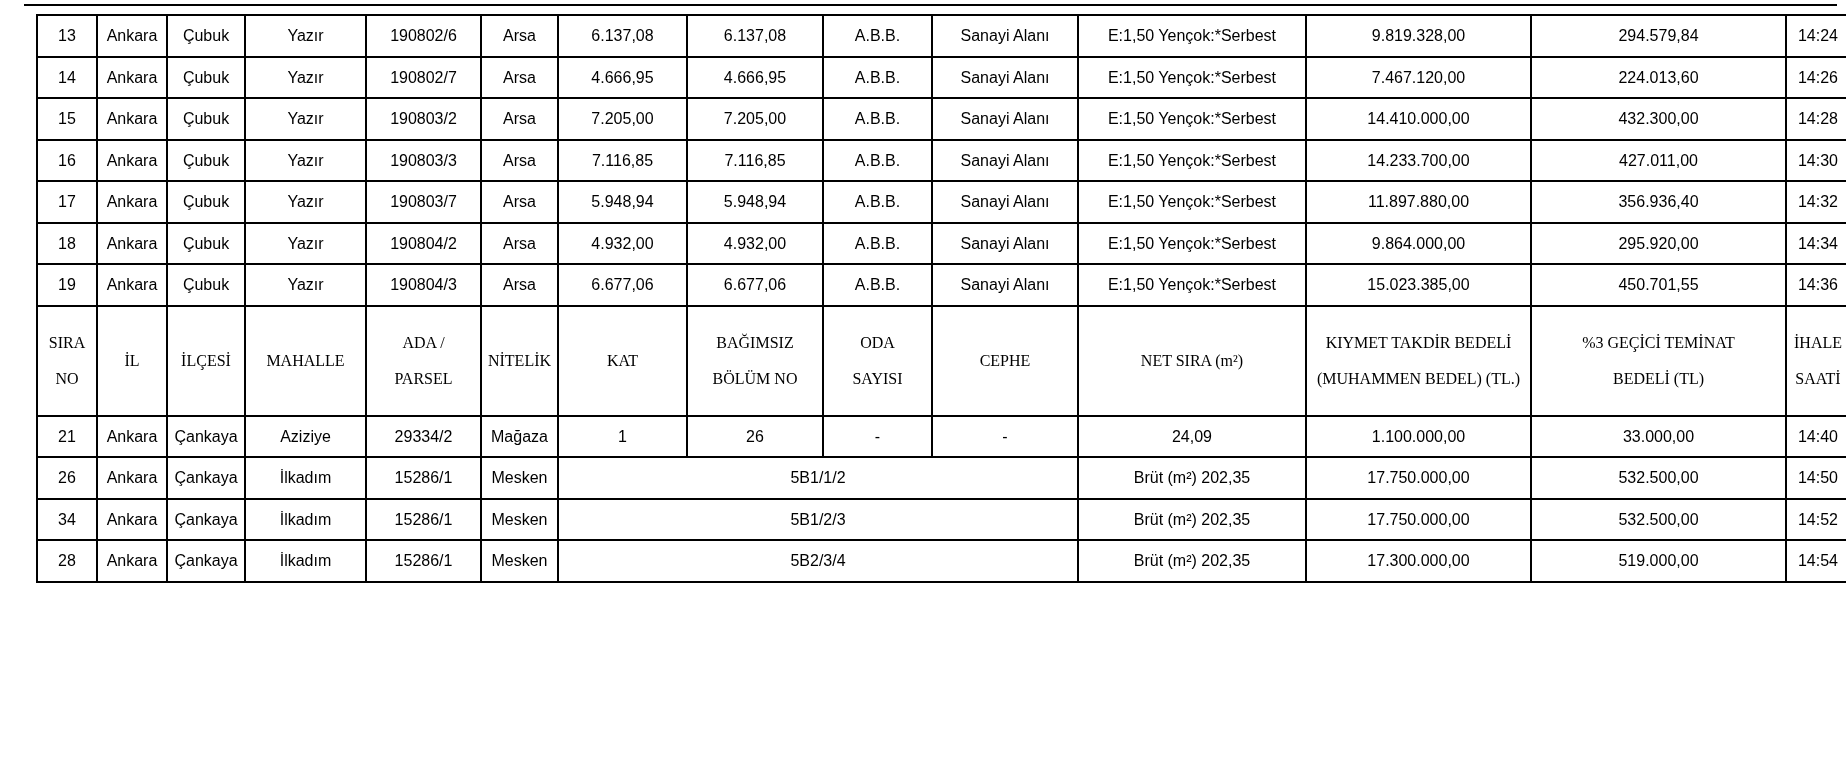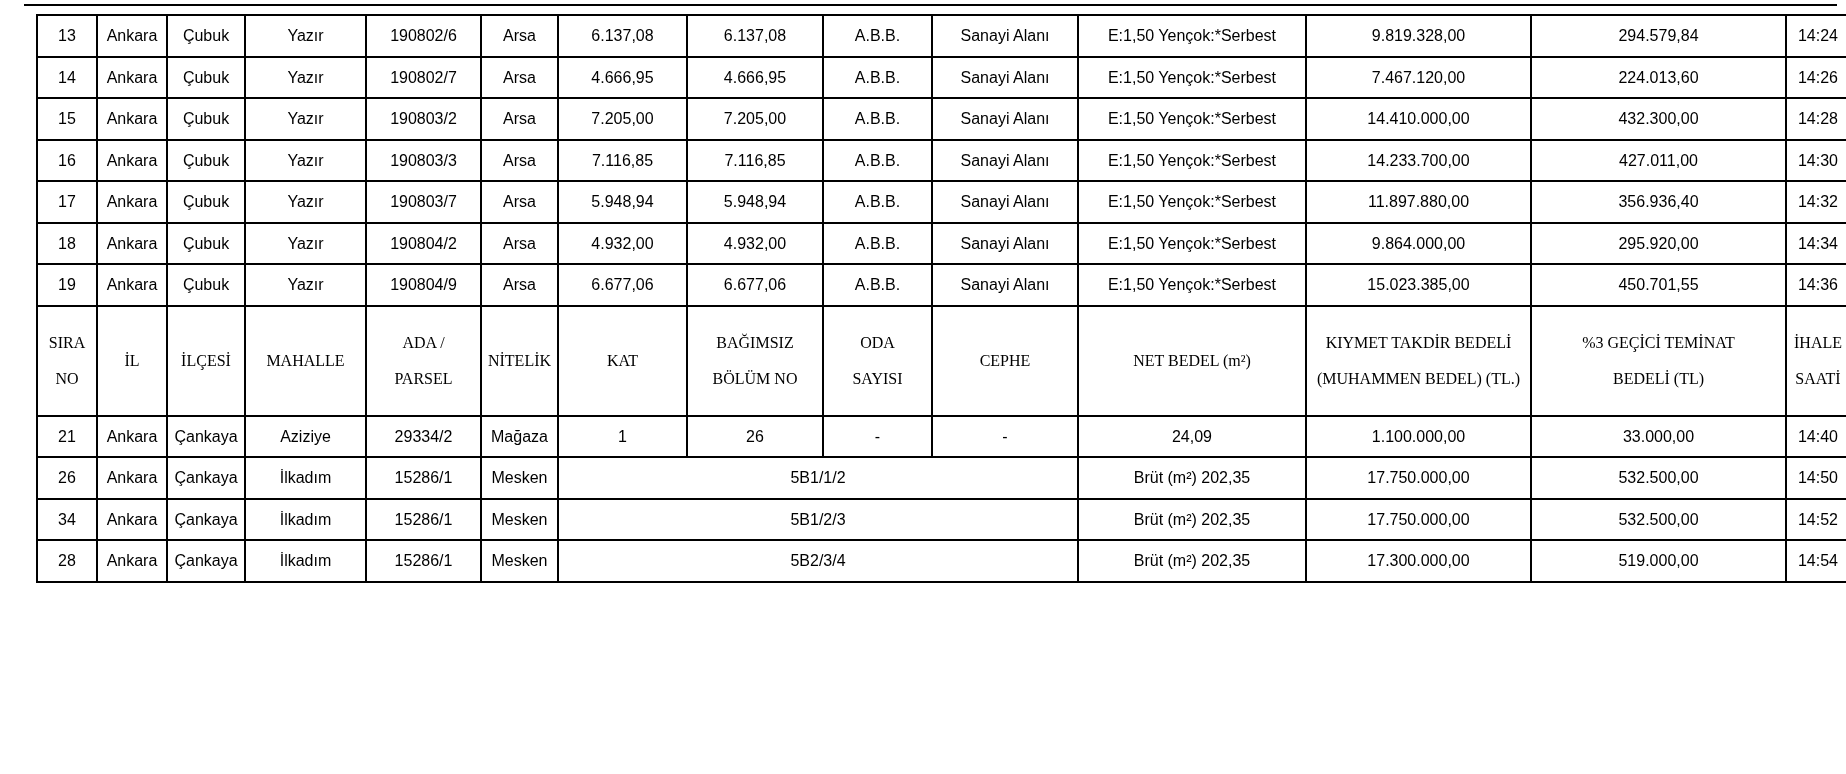--- a/index.html
+++ b/index.html
@@ -171,21 +171,21 @@
         <td>E:1,50 Yençok:*Serbest</td>
         <td>9.864.000,00</td>
         <td>295.920,00</td>
         <td>14:34</td>
       </tr>
       <tr class="data-row">
         <td>19</td>
         <td>Ankara</td>
         <td>Çubuk</td>
         <td>Yazır</td>
-        <td>190804/9</td>
+        <td>190804/3</td>
         <td>Arsa</td>
         <td>6.677,06</td>
         <td>6.677,06</td>
         <td>A.B.B.</td>
         <td>Sanayi Alanı</td>
         <td>E:1,50 Yençok:*Serbest</td>
         <td>15.023.385,00</td>
         <td>450.701,55</td>
         <td>14:36</td>
       </tr>
@@ -197,21 +197,21 @@
         <td>MAHALLE</td>
         <td>ADA /
 PARSEL</td>
         <td>NİTELİK</td>
         <td>KAT</td>
         <td>BAĞIMSIZ
 BÖLÜM NO</td>
         <td>ODA
 SAYISI</td>
         <td>CEPHE</td>
-        <td>NET BEDEL (m²)</td>
+        <td>NET SIRA (m²)</td>
         <td>KIYMET TAKDİR BEDELİ
 (MUHAMMEN BEDEL) (TL.)</td>
         <td>%3 GEÇİCİ TEMİNAT
 BEDELİ (TL)</td>
         <td>İHALE
 SAATİ</td>
       </tr>
       <tr class="data-row">
         <td>21</td>
         <td>Ankara</td>

